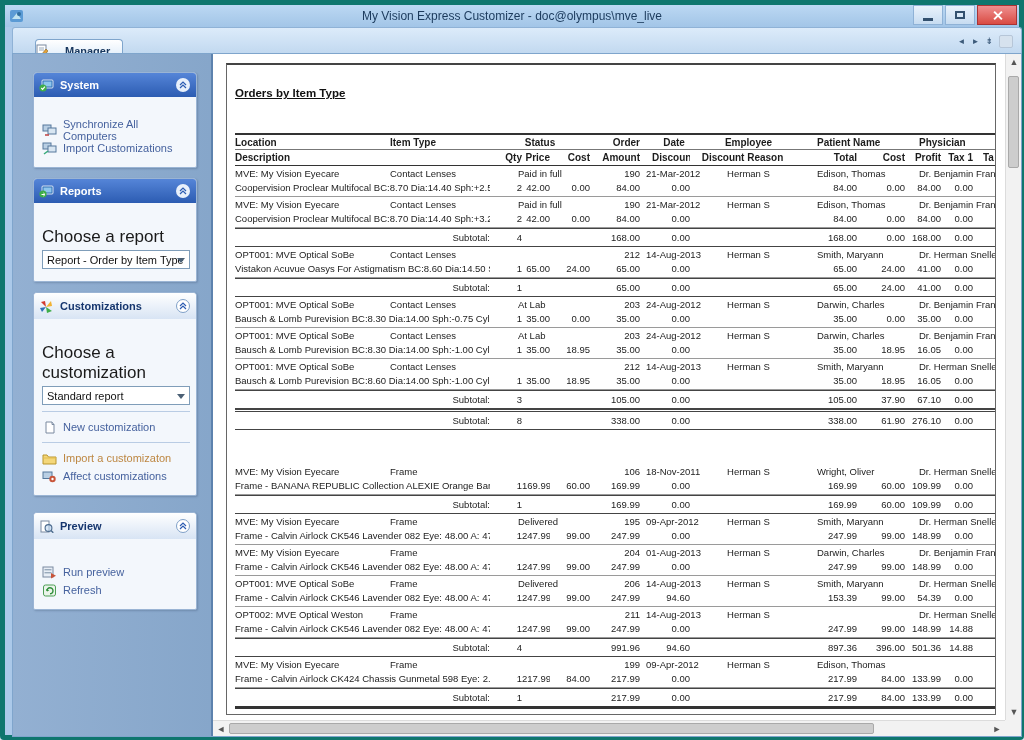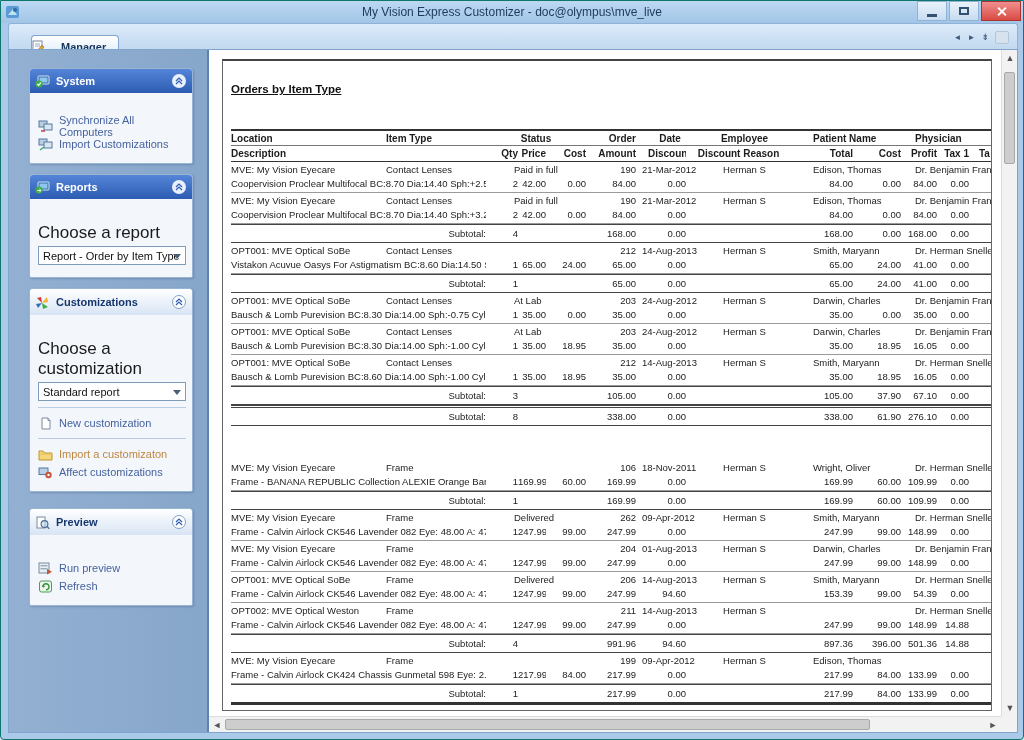--- a/index.html
+++ b/index.html
@@ -1,20 +1,20 @@
 <!DOCTYPE html>
 <html><head>
 <meta charset="utf-8">
 <style>
   * { margin:0; padding:0; box-sizing:border-box; }
   html,body { width:1024px; height:740px; font-family:"Liberation Sans", sans-serif; background:#dfe9f4; overflow:hidden; }
 
   
   .window { position:absolute; left:0; top:0; width:1024px; height:740px;
-    border:1px solid #0f766e; background:#abc9e9; border-radius:0 0 4px 4px; }
+    border:5px solid #0f766e; background:#abc9e9; border-radius:0 0 4px 4px; }
   .titlebar { position:absolute; left:0; top:0; width:100%; height:22px;
     background:linear-gradient(#bcd8f3,#a2c5e7); display:flex; align-items:center; }
   .win-logo { width:16px; height:14px; margin-left:4px; }
   .title-text { position:absolute; left:0; right:0; text-align:center; font-size:12px; color:#1b3a5c; }
   .win-btns { position:absolute; right:2px; top:0; display:flex; height:20px; }
   .wbtn { width:30px; height:20px; display:flex; align-items:center; justify-content:center;
     background:linear-gradient(#e9f2fb,#c7dcf1); border:1px solid #8fb2d6; margin-left:2px; }
   .wbtn.close { width:40px; background:linear-gradient(#ef8f8f,#d94b43); border-color:#a33; }
   .glyph-min { width:10px; height:3px; background:#33506e; margin-top:8px; }
   .glyph-max { width:10px; height:8px; border:2px solid #33506e; }
@@ -580,21 +580,21 @@
                     <span class="cell w-profit r">109.99</span>
                     <span class="cell w-tax r">0.00</span>
                     <span class="cell w-tax2"></span>
                   </div>
                 </div>
                 <div class="item">
                   <div class="line">
                     <span class="cell w-loc">MVE: My Vision Eyecare</span>
                     <span class="cell w-itype">Frame</span>
                     <span class="cell w-status">Delivered</span>
-                    <span class="cell w-ord r">262</span>
+                    <span class="cell w-ord r">195</span>
                     <span class="cell w-date">09-Apr-2012</span>
                     <span class="cell w-emp">Herman S</span>
                     <span class="cell w-pat">Smith, Maryann</span>
                     <span class="cell w-phys">Dr. Herman Snellen</span>
                   </div>
                   <div class="line">
                     <span class="cell w-desc">Frame - Calvin Airlock CK546 Lavender 082 Eye: 48.00 A: 47.90</span>
                     <span class="cell w-qty r">1</span>
                     <span class="cell w-price r">247.99</span>
                     <span class="cell w-cost r">99.00</span>

